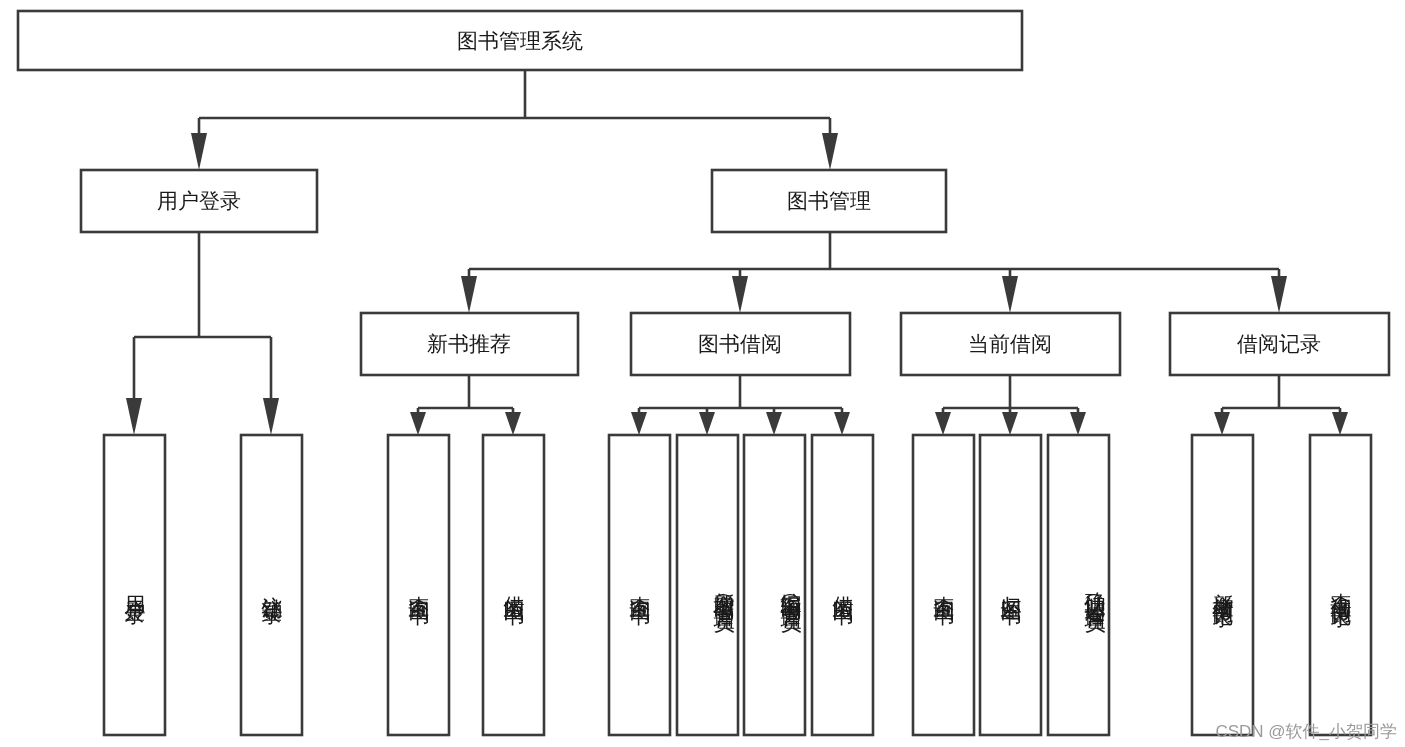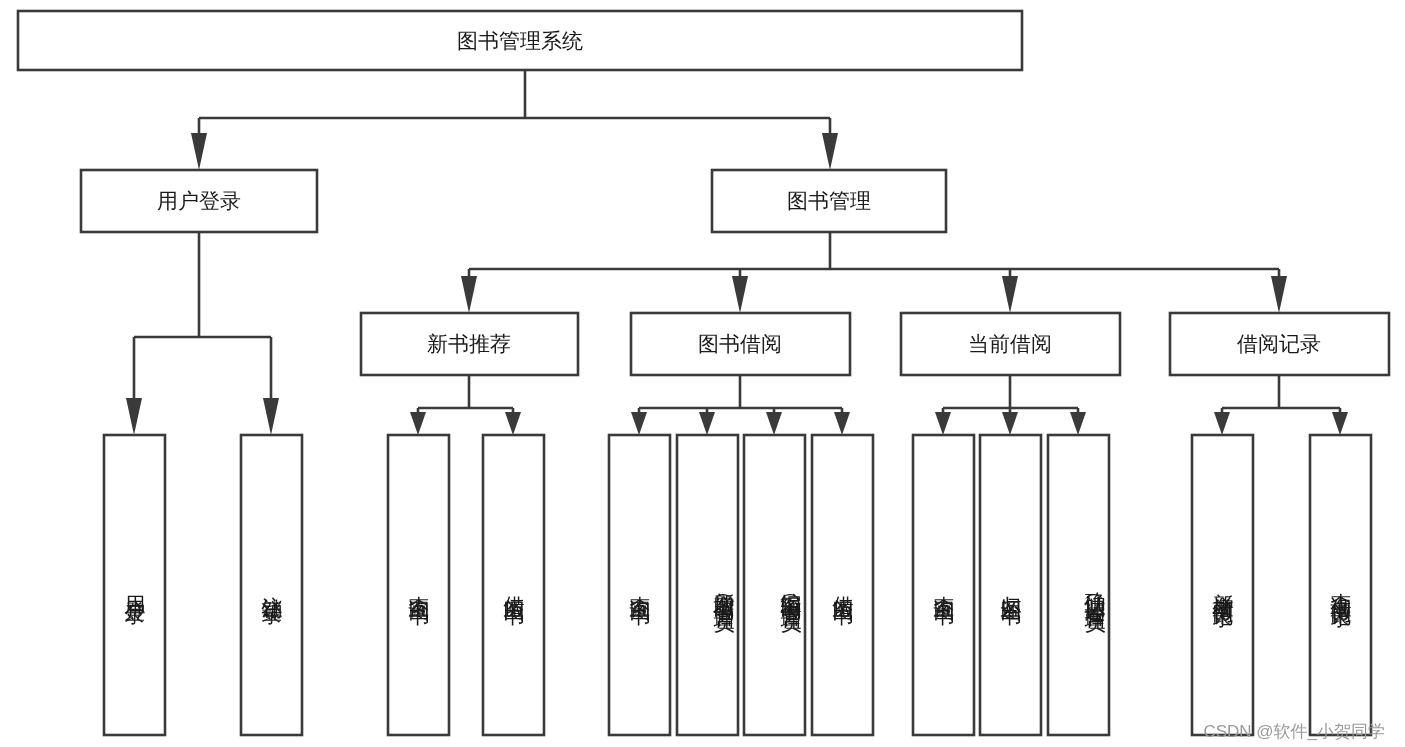--- a/index.html
+++ b/index.html
@@ -66,21 +66,21 @@
     align-items: center;
     justify-content: center;
   }
   .leaf-label.top {
     display: flex;
     align-items: flex-start;
     justify-content: center;
   }
   .watermark {
     position: absolute;
-    right: 20px;
+    right: 8px;
     bottom: 4px;
     font-family: "Liberation Sans", "DejaVu Sans", sans-serif;
     font-size: 17px;
     color: #9a9a9a;
     white-space: nowrap;
     pointer-events: none;
   }
 </style>
 </head>
 <body>

